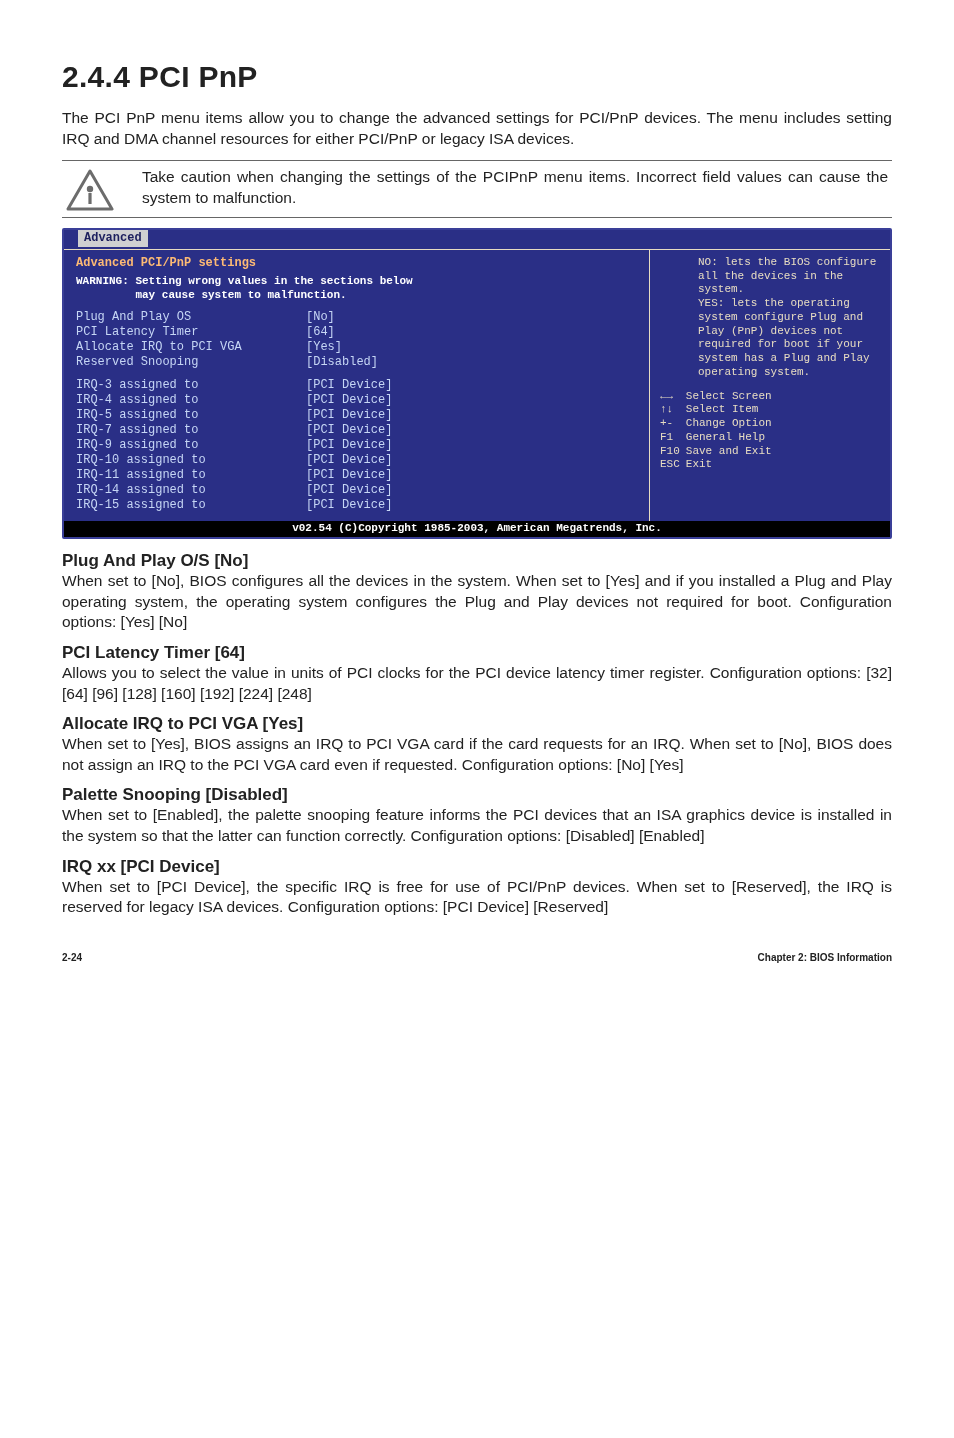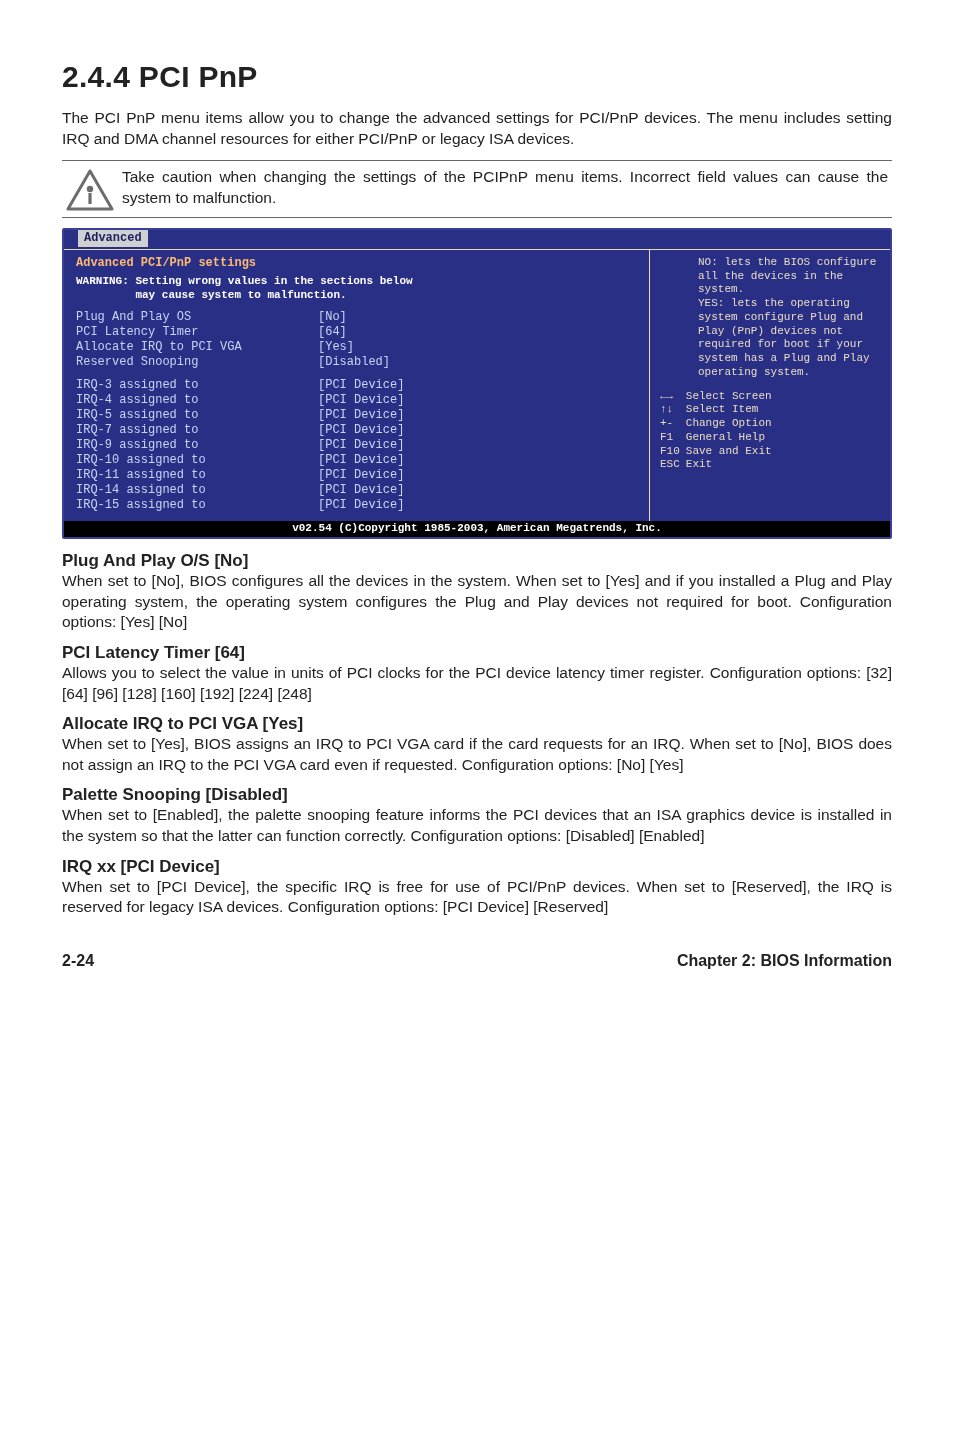--- a/index.html
+++ b/index.html
@@ -26,21 +26,21 @@
     margin: 0 0 10px 0;
     text-align: justify;
   }
   .callout {
     display: flex;
     align-items: flex-start;
     border-top: 1px solid #666;
     border-bottom: 1px solid #666;
     padding: 6px 4px 6px 0;
     margin: 6px 0 10px 0;
-    gap: 4px;
+    gap: 24px;
   }
   .callout .icon {
     flex: 0 0 56px;
     display: flex;
     justify-content: center;
     padding-top: 2px;
   }
   .callout .text {
     font-size: 15.5px;
     line-height: 1.35;
@@ -96,21 +96,20 @@
   }
   .bios-left .warn {
     color: #ffffff;
     font-weight: bold;
     font-size: 11px;
     white-space: pre;
     margin-bottom: 8px;
   }
   .bios-row {
     display: flex;
-    gap: 12px;
   }
   .bios-row .k {
     width: 230px;
     color: #c6d6f5;
   }
   .bios-row .v {
     color: #c6d6f5;
   }
   .bios-right .help {
     white-space: pre-wrap;
@@ -141,21 +140,21 @@
   }
   p.subbody {
     font-size: 15.5px;
     line-height: 1.33;
     margin: 0 0 8px 0;
     text-align: justify;
   }
   .footer {
     display: flex;
     justify-content: space-between;
-    font-size: 16px;
+    font-size: 10px;
     font-weight: bold;
     border-top: 0;
     margin-top: 34px;
   }
 </style>
 </head>
 <body>
 
 <div class="page">
   <h1 class="section-title">2.4.4   PCI PnP</h1>

